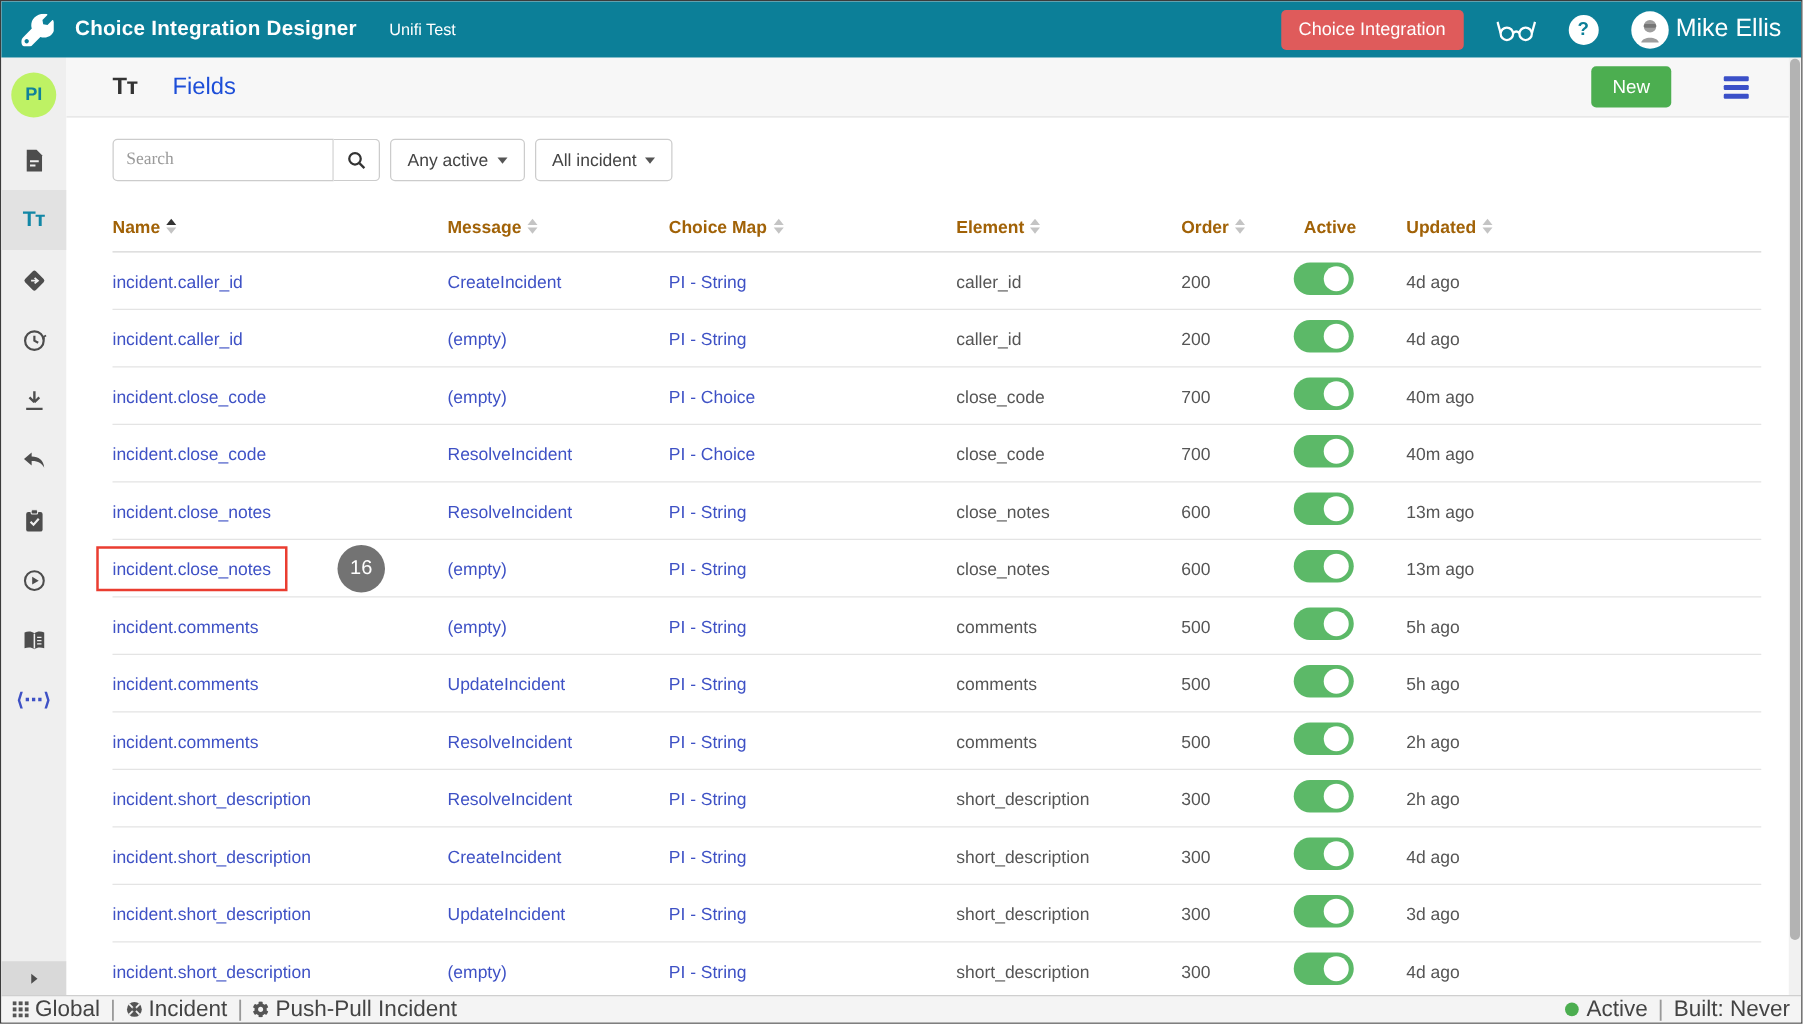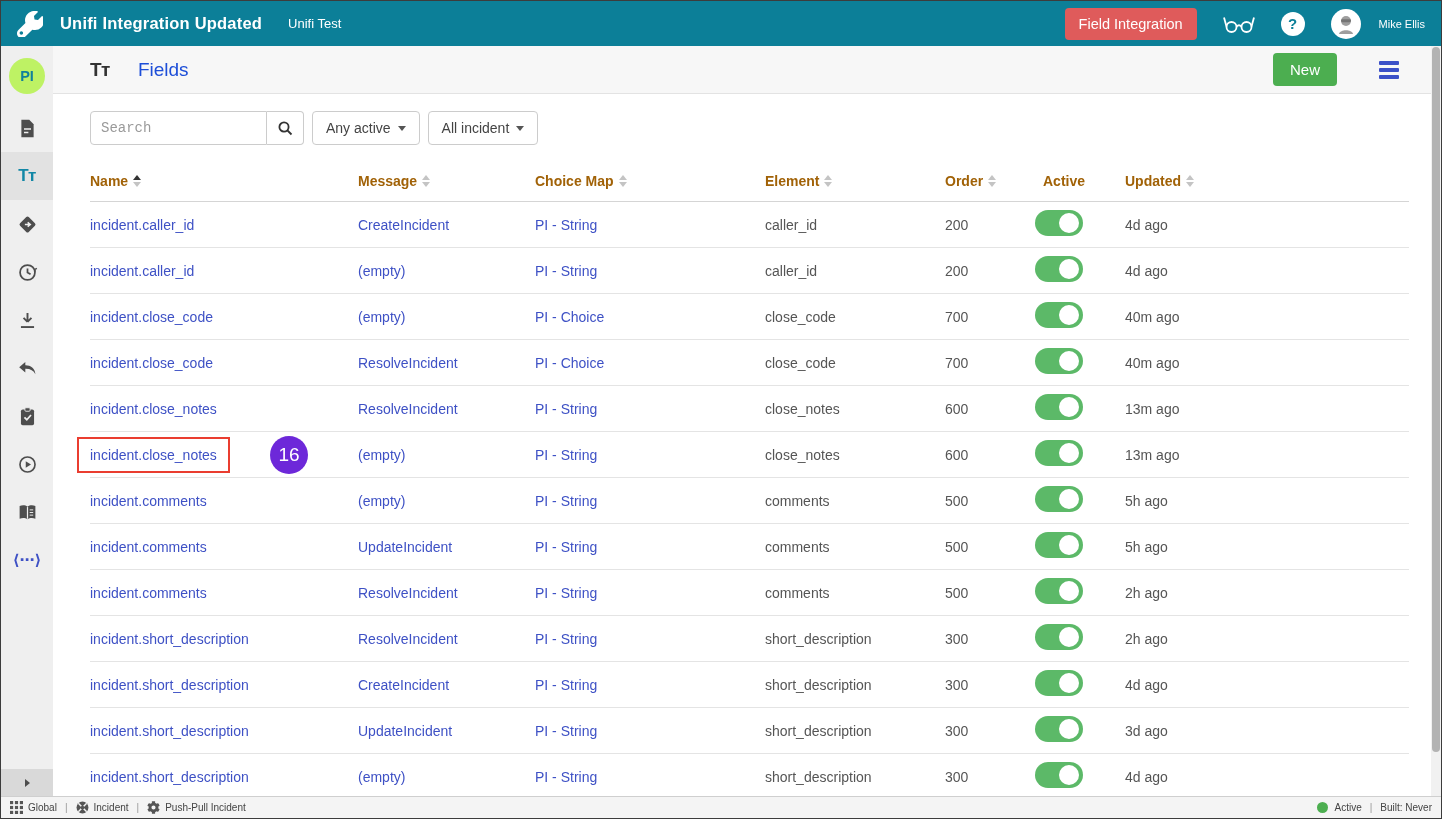--- a/index.html
+++ b/index.html
@@ -11,21 +11,21 @@
   .navbar { position:absolute; top:0; left:0; width:100%; height:45px; background:var(--teal); display:flex; align-items:center; color:#fff; z-index:30; }
   .navbar .wrench { margin-left:16px; width:26px; height:26px; }
   .nav-title { font-size:16.5px; font-weight:700; margin-left:17px; letter-spacing:.2px; }
   .nav-sub { font-size:13px; margin-left:26px; font-weight:400; }
   .nav-right { margin-left:auto; display:flex; align-items:center; margin-right:16px; }
   .build-btn { background:var(--build-red); color:#fff; border:none; border-radius:4px; font-size:14.5px; padding:8px 14px; font-family:inherit; cursor:pointer; }
   .glasses { margin-left:26px; width:32px; height:22px; }
   .help-circle { margin-left:26px; width:24px; height:24px; border-radius:50%; background:#fff; color:var(--teal); font-weight:700; font-size:15px; display:flex; align-items:center; justify-content:center; }
   .user { display:flex; align-items:center; margin-left:26px; }
   .user-avatar { width:30px; height:30px; border-radius:50%; background:#fff; display:flex; align-items:center; justify-content:center; overflow:hidden; }
-  .user-name { font-size:11px; margin-left:18px; }
+  .user-name { font-size:20px; margin-left:6px; }
 
   
   .sidebar { position:absolute; top:45px; left:0; width:52px; bottom:22px; background:#efefef; z-index:20; }
   .ws-avatar { width:36px; height:36px; border-radius:50%; background:#bef264; color:#10819b; font-weight:700; font-size:14.5px; display:flex; align-items:center; justify-content:center; margin:12px auto 10px auto; }
   .side-item { width:52px; height:48px; display:flex; align-items:center; justify-content:center; color:#4d4d4d; cursor:pointer; }
   .side-item svg { width:21px; height:21px; }
   .side-item.active { background:#e2e2e2; }
   .tt-glyph { font-weight:800; font-size:17px; letter-spacing:-0.5px; }
   .side-item.active .tt-glyph { color:#1287a6; }
   .code-glyph { color:var(--link); font-size:15px; font-weight:700; font-family:"DejaVu Sans", sans-serif; }
@@ -36,21 +36,21 @@
   .page-header { height:48px; background:#f7f7f7; border-bottom:1px solid #e3e3e3; display:flex; align-items:center; padding:0 18px 0 37px; }
   .page-header .tt-dark { font-weight:800; font-size:19px; color:#333; letter-spacing:-0.5px; }
   .page-title { font-size:19px; color:#1d4ed8; margin-left:28px; }
   .ph-right { margin-left:auto; display:flex; align-items:center; margin-right:24px;gap:20px; }
   .new-btn { background:var(--new-green); color:#fff; border:none; border-radius:4px; font-size:15px; padding:8px 17px; font-family:inherit; cursor:pointer; }
   .hamburger { margin-left:22px; display:flex; flex-direction:column; gap:3px; cursor:pointer; }
   .hamburger span { width:20px; height:4px; background:#3b50c8; border-radius:1px; }
 
   
   .toolbar { display:flex; align-items:center; margin:17px 0 0 37px; height:34px; }
-  .search-input { width:177px; height:34px; border:1px solid #ccc; border-radius:4px 0 0 4px; padding:0 10px; font-size:14px; color:#444; font-family:Liberation Mono, monospace; outline:none; }
+  .search-input { width:177px; height:34px; border:1px solid #ccc; border-radius:4px 0 0 4px; padding:0 10px; font-size:14px; color:#444; font-family:Liberation Serif, serif; outline:none; }
   .search-input::placeholder { color:#9a9a9a; }
   .search-btn { width:37px; height:34px; border:1px solid #ccc; border-left:none; background:#fff; border-radius:0 4px 4px 0; display:flex; align-items:center; justify-content:center; cursor:pointer; }
   .filter-btn { height:34px; border:1px solid #ccc; background:#fff; border-radius:4px; margin-left:8px; padding:0 13px; font-size:14px; color:#444; font-family:inherit; display:flex; align-items:center; gap:7px; cursor:pointer; }
   .caret-down { width:0; height:0; border-left:4px solid transparent; border-right:4px solid transparent; border-top:5px solid #555; }
 
   
   .table { margin:16px 32px 0 37px; }
   .trow, .thead { display:grid; grid-template-columns:268px 177px 230px 180px 90px 90px auto; align-items:center; }
   .thead { height:41px; border-bottom:1px solid #d5d5d5; font-size:14px; font-weight:700; color:#a16207; }
   .th { display:flex; align-items:center; gap:5px; cursor:pointer; }
@@ -62,47 +62,47 @@
   .trow { position:relative; height:46px; border-bottom:1px solid #e4e4e4; font-size:14px; }
   .link { color:var(--link); text-decoration:none; cursor:pointer; }
   .cell.text { color:#555; }
   .toggle { width:48px; height:26px; background:var(--toggle-green); border-radius:13px; position:relative; display:inline-block; cursor:pointer; }
   .toggle .knob { position:absolute; right:4px; top:3px; width:20px; height:20px; border-radius:50%; background:#fff; }
   .active-cell { padding-left:0; }
 
   
   .ann-wrap { display:inline-block; }
   .ann-wrap.annotated { border:2px solid var(--ann-red); padding:8px 11px; margin-left:-13px; }
-  .callout-badge { position:absolute; left:180px; top:50%; transform:translateY(-50%); width:38px; height:38px; border-radius:50%; background:#6d28d9; color:#fff; font-size:19px; display:flex; align-items:center; justify-content:center; z-index:5; }
+  .callout-badge { position:absolute; left:180px; top:50%; transform:translateY(-50%); width:38px; height:38px; border-radius:50%; background:#737373; color:#fff; font-size:16px; display:flex; align-items:center; justify-content:center; z-index:5; }
 
   
   .scrollbar { position:absolute; top:0; right:0; width:10px; height:100%; background:#f1f1f1; }
   .scrollbar .thumb { position:absolute; top:1px; left:1px; width:8px; height:94%; background:#b3b3b3; border-radius:4px; }
 
   
-  .statusbar { position:absolute; left:0; bottom:0; width:100%; height:22px; background:#f4f4f4; border-top:1px solid #cfcfcf; display:flex; align-items:center; padding:0 9px; font-size:10px; color:#444; z-index:40; }
+  .statusbar { position:absolute; left:0; bottom:0; width:100%; height:22px; background:#f4f4f4; border-top:1px solid #cfcfcf; display:flex; align-items:center; padding:0 9px; font-size:18px; color:#444; z-index:40; }
   .statusbar svg { width:13px; height:13px; color:#555; }
   .sb-item { display:flex; align-items:center; gap:5px; cursor:pointer; }
   .sb-sep { color:#999; margin:0 8px; }
   .sb-right { margin-left:auto; display:flex; align-items:center; gap:6px; }
   .status-dot { width:11px; height:11px; border-radius:50%; background:#4cae50; display:inline-block; }
 </style>
 </head>
 <body>
 
 <div class="app" style="--teal: #0c7f98; --link: #3e51c5; --toggle-green: #5cb968; --new-green: #4cae50; --build-red: #df5b5b; --ann-red: #ea3d30;">
 
   <div class="navbar">
     <svg class="wrench" viewBox="0 0 512 512" fill="#fff">
       <path d="M507.73 109.1c-2.24-9.03-13.54-12.09-20.12-5.51l-74.36 74.36-67.88-11.31-11.31-67.88 74.36-74.36c6.62-6.62 3.43-17.9-5.66-20.16-69.86-16.57-143.47 1.63-195.37 53.53-47.19 47.19-60.72 116.18-41.2 176.39L27.5 375.86c-36.69 36.69-36.69 96.17 0 132.86s96.16 36.69 132.86 0l141.7-141.7c60.2 19.52 129.2 5.99 176.39-41.2 51.95-51.94 70.09-125.56 29.28-216.72zM85.9 467.1c-18.74 0-33.92-15.19-33.92-33.92s15.19-33.92 33.92-33.92 33.92 15.19 33.92 33.92-15.18 33.92-33.92 33.92z"></path>
     </svg>
-    <span class="nav-title">Unifi Integration Updated</span>
+    <span class="nav-title">Choice Integration Designer</span>
     <span class="nav-sub">Unifi Test</span>
     <div class="nav-right">
-      <button class="build-btn">Field Integration</button>
+      <button class="build-btn">Choice Integration</button>
       <svg class="glasses" viewBox="0 0 32 22" fill="none" stroke="#fff" stroke-width="1.8">
         <circle cx="8.5" cy="14" r="5"></circle>
           <circle cx="23.5" cy="14" r="5"></circle>
         <path d="M13.5 13.5q2.5-2.5 5 0"></path>
           <path d="M3.5 13.5L1 4.5"></path>
           <path d="M28.5 13.5L31 4.5"></path>
       </svg>
       <div class="help-circle">
           <span>?</span>
         </div>

